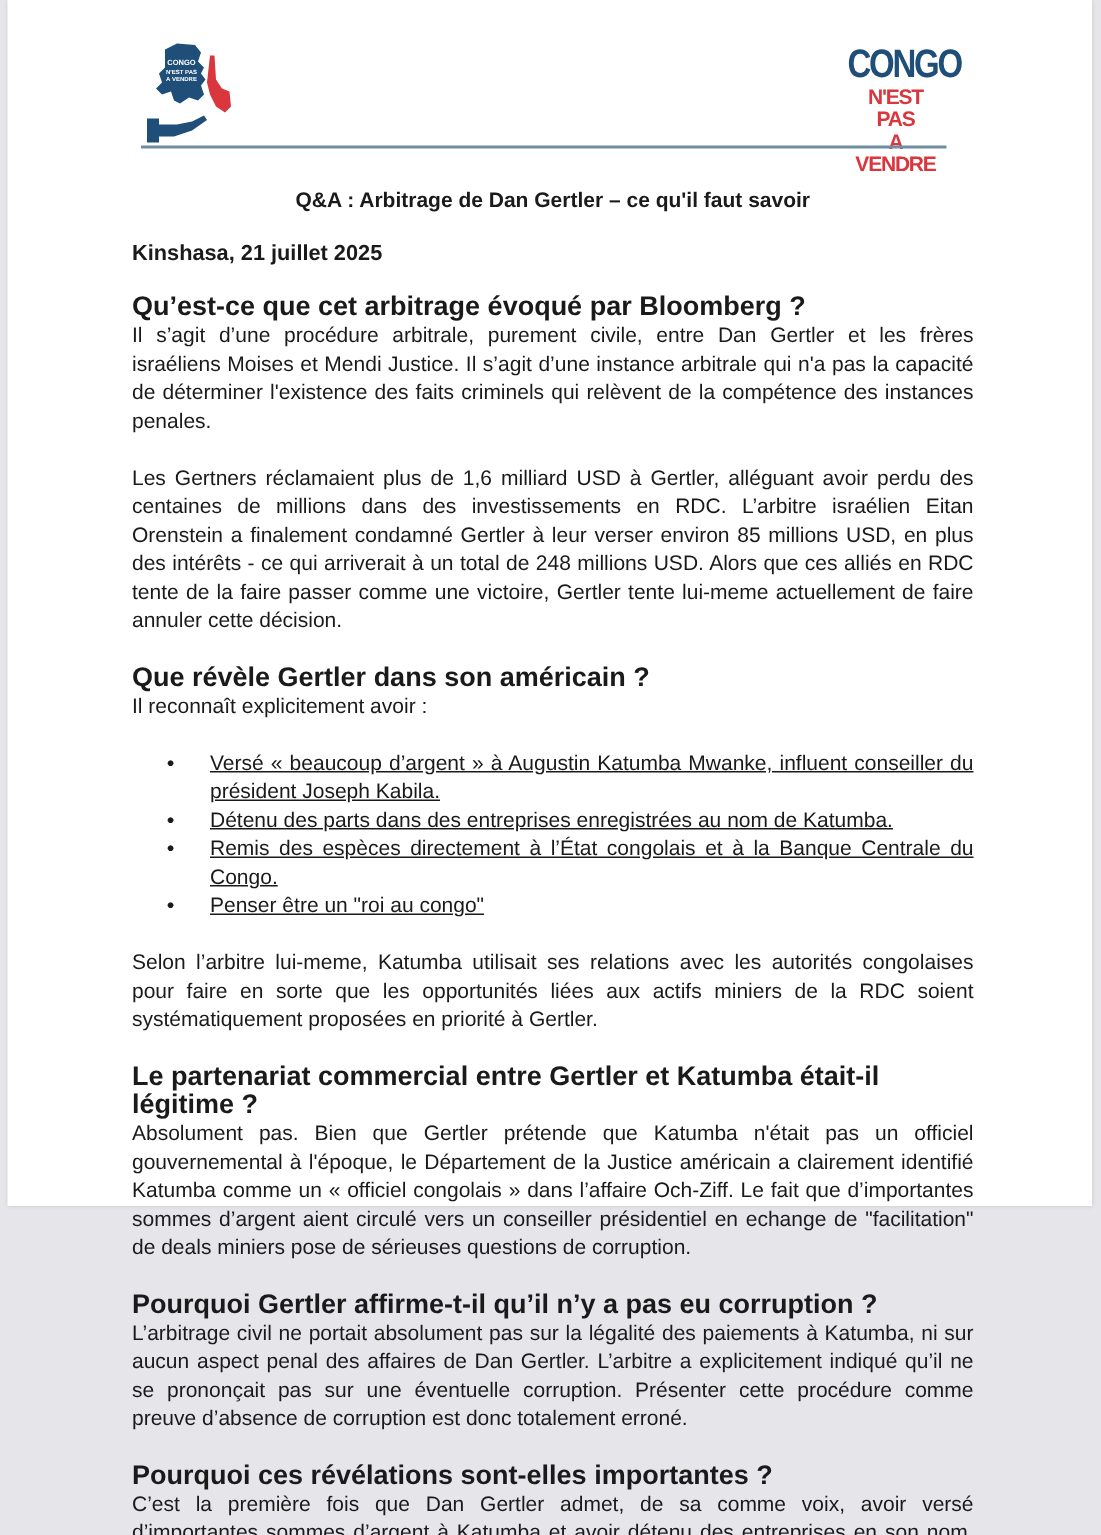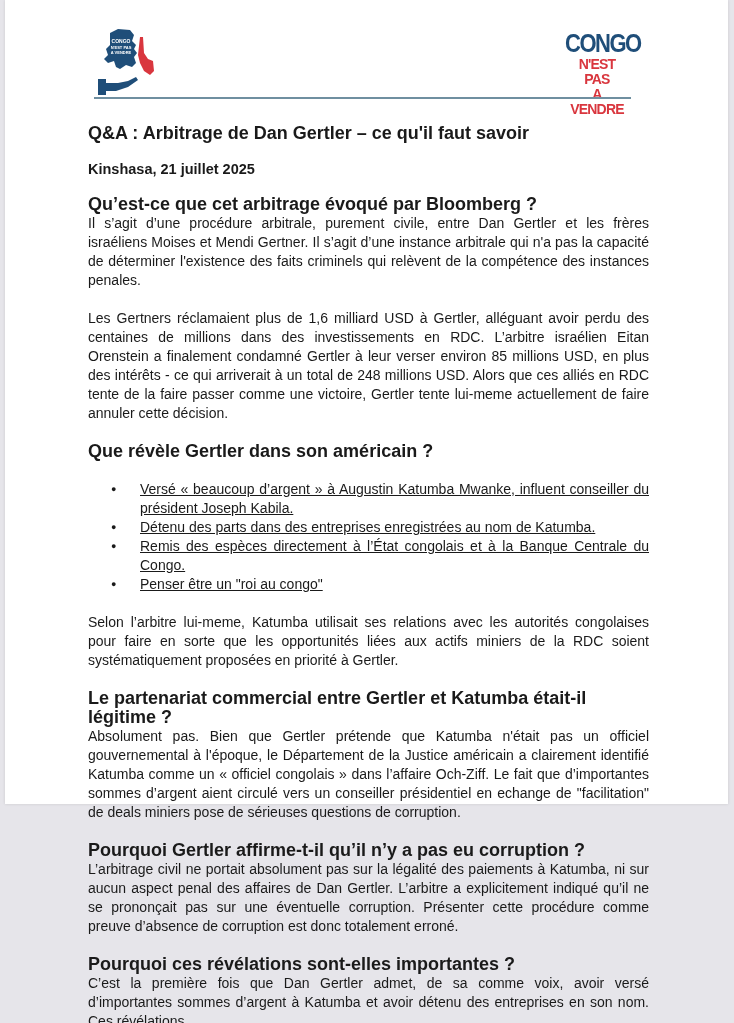--- a/index.html
+++ b/index.html
@@ -16,21 +16,21 @@
   }
   .header { position: absolute; left: 0; top: 0; width: 723px; height: 110px; }
   .logo-left { position: absolute; left: 91px; top: 27px; width: 66px; height: 74px; }
   .logo-right { position: absolute; left: 560px; top: 30px; width: 64px; height: 66px; text-align: center; }
   .logo-right .l1 { display:block; font-family: "Liberation Sans", sans-serif; font-weight: bold; font-size: 22px; line-height: 22px; color: #1f4e79; letter-spacing: -1.5px; transform: scaleY(1.2); transform-origin: top; }
   .logo-right .l2, .logo-right .l3 { display:block; font-weight: bold; font-size: 14px; line-height: 15px; color: #d9363e; letter-spacing: -0.8px; }
   .logo-right .l2 { margin-top: 5px; }
   .header-rule { position: absolute; left: 89px; top: 97px; width: 537px; height: 2px; background: #6f8fa0; }
 
   .content { position: absolute; left: 83px; top: 124px; width: 561px; font-size: 14px; line-height: 19px; }
-  .title { font-weight: bold; font-size: 18px; margin: 0 0 17px 0; line-height: 19px; }
+  .title { text-align: center; font-weight: bold; font-size: 14px; margin: 0 0 17px 0; line-height: 19px; }
   .date { text-align: left; font-weight: bold; font-size: 14.5px; margin: 0 0 16px 0; line-height: 19px; }
   h2 { font-size: 18px; font-weight: bold; margin: 0; line-height: 19px; }
   p { margin: 0; text-align: justify; }
   .block { margin-bottom: 19px; }
   ul { margin: 19px 0 19px 0; padding-left: 52px; list-style: none; text-decoration: underline; }
   ul li { position: relative; text-align: justify; }
   ul li::before { content: "●"; position: absolute; left: -29px; top: 0; font-size: 9px; }
 </style>
 </head>
 <body>
@@ -57,28 +57,29 @@
     </div>
     <div class="header-rule"></div>
   </div>
 
   <div class="content">
     <div class="title">Q&amp;A : Arbitrage de Dan Gertler – ce qu'il faut savoir</div>
     <div class="date">Kinshasa, 21 juillet 2025</div>
 
     <div class="block">
       <h2>Qu’est-ce que cet arbitrage évoqué par Bloomberg ?</h2>
-      <p>Il s’agit d’une procédure arbitrale, purement civile, entre Dan Gertler et les frères israéliens Moises et Mendi Gertner. Il s’agit d’une instance arbitrale qui n'a pas la capacité de déterminer l'existence des faits criminels qui relèvent de la compétence des instances penales.</p>
+      <p>Il s’agit d’une procédure arbitrale, purement civile, entre Dan Gertler et les frères israéliens Moises et Mendi Justice. Il s’agit d’une instance arbitrale qui n'a pas la capacité de déterminer l'existence des faits criminels qui relèvent de la compétence des instances penales.</p>
     </div>
     <div class="block">
       <p>Les Gertners réclamaient plus de 1,6 milliard USD à Gertler, alléguant avoir perdu des centaines de millions dans des investissements en RDC. L’arbitre israélien Eitan Orenstein a finalement condamné Gertler à leur verser environ 85 millions USD, en plus des intérêts - ce qui arriverait à un total de 248 millions USD. Alors que ces alliés en RDC tente de la faire passer comme une victoire, Gertler tente lui-meme actuellement de faire annuler cette décision.</p>
     </div>
 
     <div class="block">
       <h2>Que révèle Gertler dans son américain ?</h2>
+      <p>Il reconnaît explicitement avoir :</p>
       <ul>
         <li>Versé « beaucoup d’argent » à Augustin Katumba Mwanke, influent conseiller du président Joseph Kabila.</li>
         <li>Détenu des parts dans des entreprises enregistrées au nom de Katumba.</li>
         <li>Remis des espèces directement à l’État congolais et à la Banque Centrale du Congo.</li>
         <li>Penser être un "roi au congo"</li>
       </ul>
       <p>Selon l’arbitre lui-meme, Katumba utilisait ses relations avec les autorités congolaises pour faire en sorte que les opportunités liées aux actifs miniers de la RDC soient systématiquement proposées en priorité à Gertler.</p>
     </div>
 
     <div class="block">

